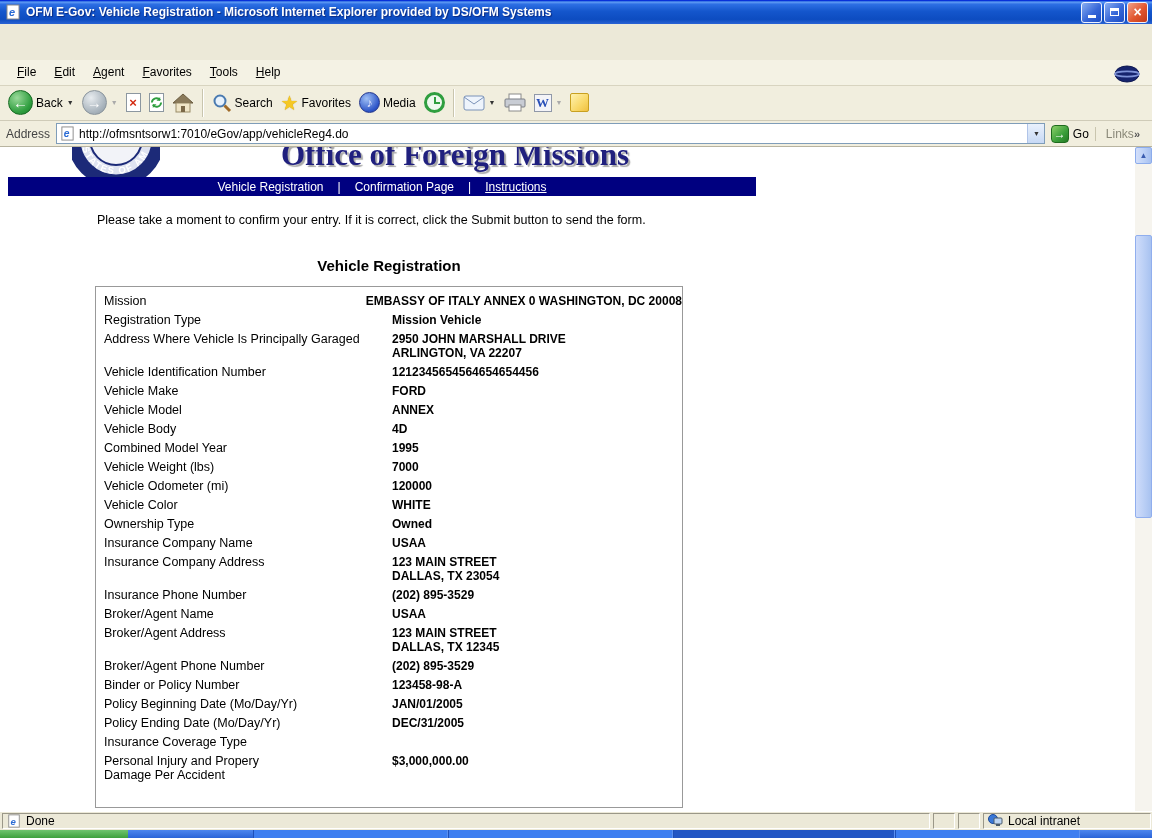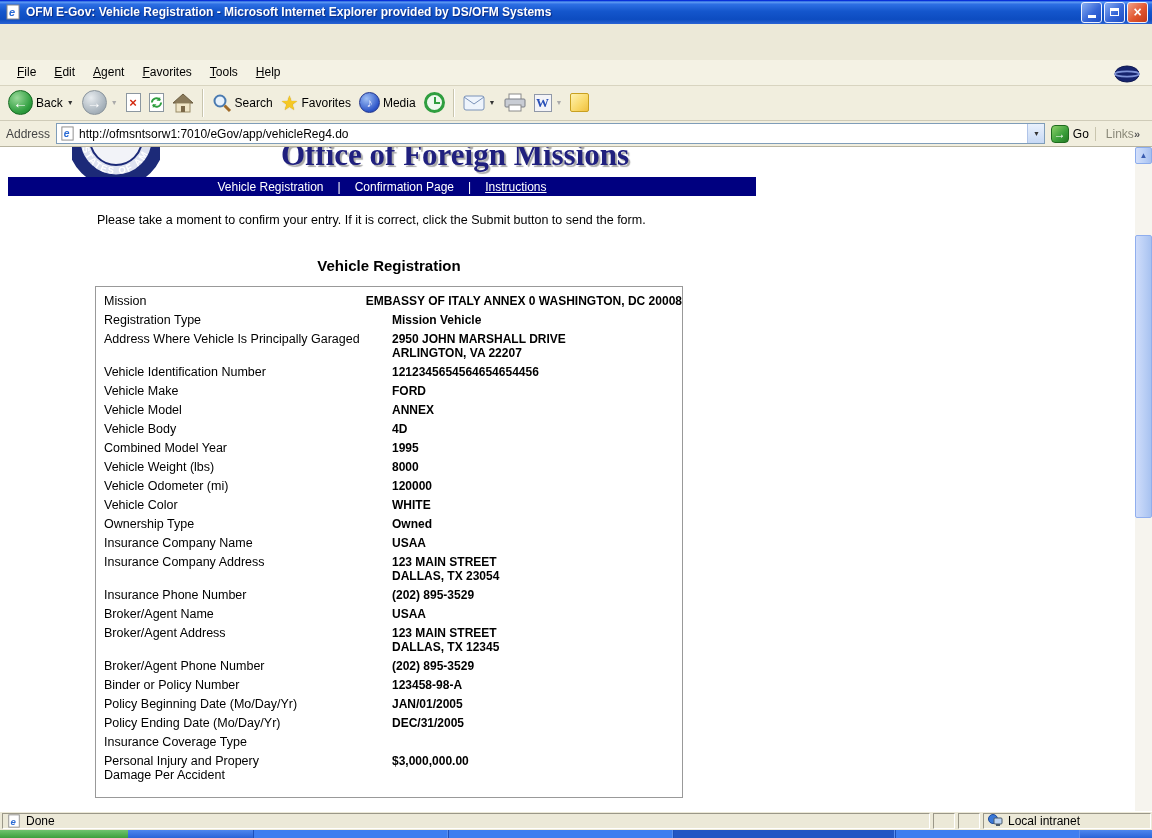--- a/index.html
+++ b/index.html
@@ -82,21 +82,21 @@
   .org-title { position:absolute; left:150px; top:-10px; width:610px; text-align:center;
     font-family:"Liberation Serif", serif; font-weight:bold; font-size:31px; color:#20207e;
     text-shadow:2px 2px 1px #a8a8a8; }
   .navbar { position:absolute; left:8px; top:30px; width:748px; height:19px; background:#000080;
     color:#fff; font-size:12px; display:flex; align-items:center; justify-content:center; gap:14px; }
   .nav-link { text-decoration:underline; cursor:pointer; }
   .intro { position:absolute; left:97px; top:66px; font-size:12.5px; color:#000; }
   .form-title { position:absolute; left:95px; top:110px; width:588px; text-align:center;
     font-size:15px; font-weight:bold; color:#000; }
   .ctable { position:absolute; left:95px; top:139px; width:588px; min-height:495px;
-    border:1px solid #999; background:#fff; padding:7px 0 10px; }
+    border:1px solid #999; background:#fff; padding:7px 0 20px; }
   .trow { display:flex; margin-bottom:5px; line-height:14px; font-size:12.5px; }
   .tlabel { width:296px; padding-left:8px; color:#000; white-space:pre; }
   .tvalue { flex:1; font-weight:bold; white-space:pre; font-size:12px; }
   .btn-row { position:absolute; left:95px; top:666px; width:588px; display:flex;
     justify-content:center; gap:22px; }
   .xp-btn { min-width:46px; height:24px; padding:13px 9px; font-size:12px; color:#000;
     background:#d8d4cc; border:1px solid #6a6a6a;
     box-shadow:inset 1px 1px 0 #ffffff, inset -1px -1px 0 #808080; text-align:center; }
 
   
@@ -315,21 +315,21 @@
         <div class="trow">
           <div class="tlabel">Vehicle Body</div>
           <div class="tvalue">4D</div>
         </div>
         <div class="trow">
           <div class="tlabel">Combined Model Year</div>
           <div class="tvalue">1995</div>
         </div>
         <div class="trow">
           <div class="tlabel">Vehicle Weight (lbs)</div>
-          <div class="tvalue">8000</div>
+          <div class="tvalue">7000</div>
         </div>
         <div class="trow">
           <div class="tlabel">Vehicle Odometer (mi)</div>
           <div class="tvalue">120000</div>
         </div>
         <div class="trow">
           <div class="tlabel">Vehicle Color</div>
           <div class="tvalue">WHITE</div>
         </div>
         <div class="trow">

